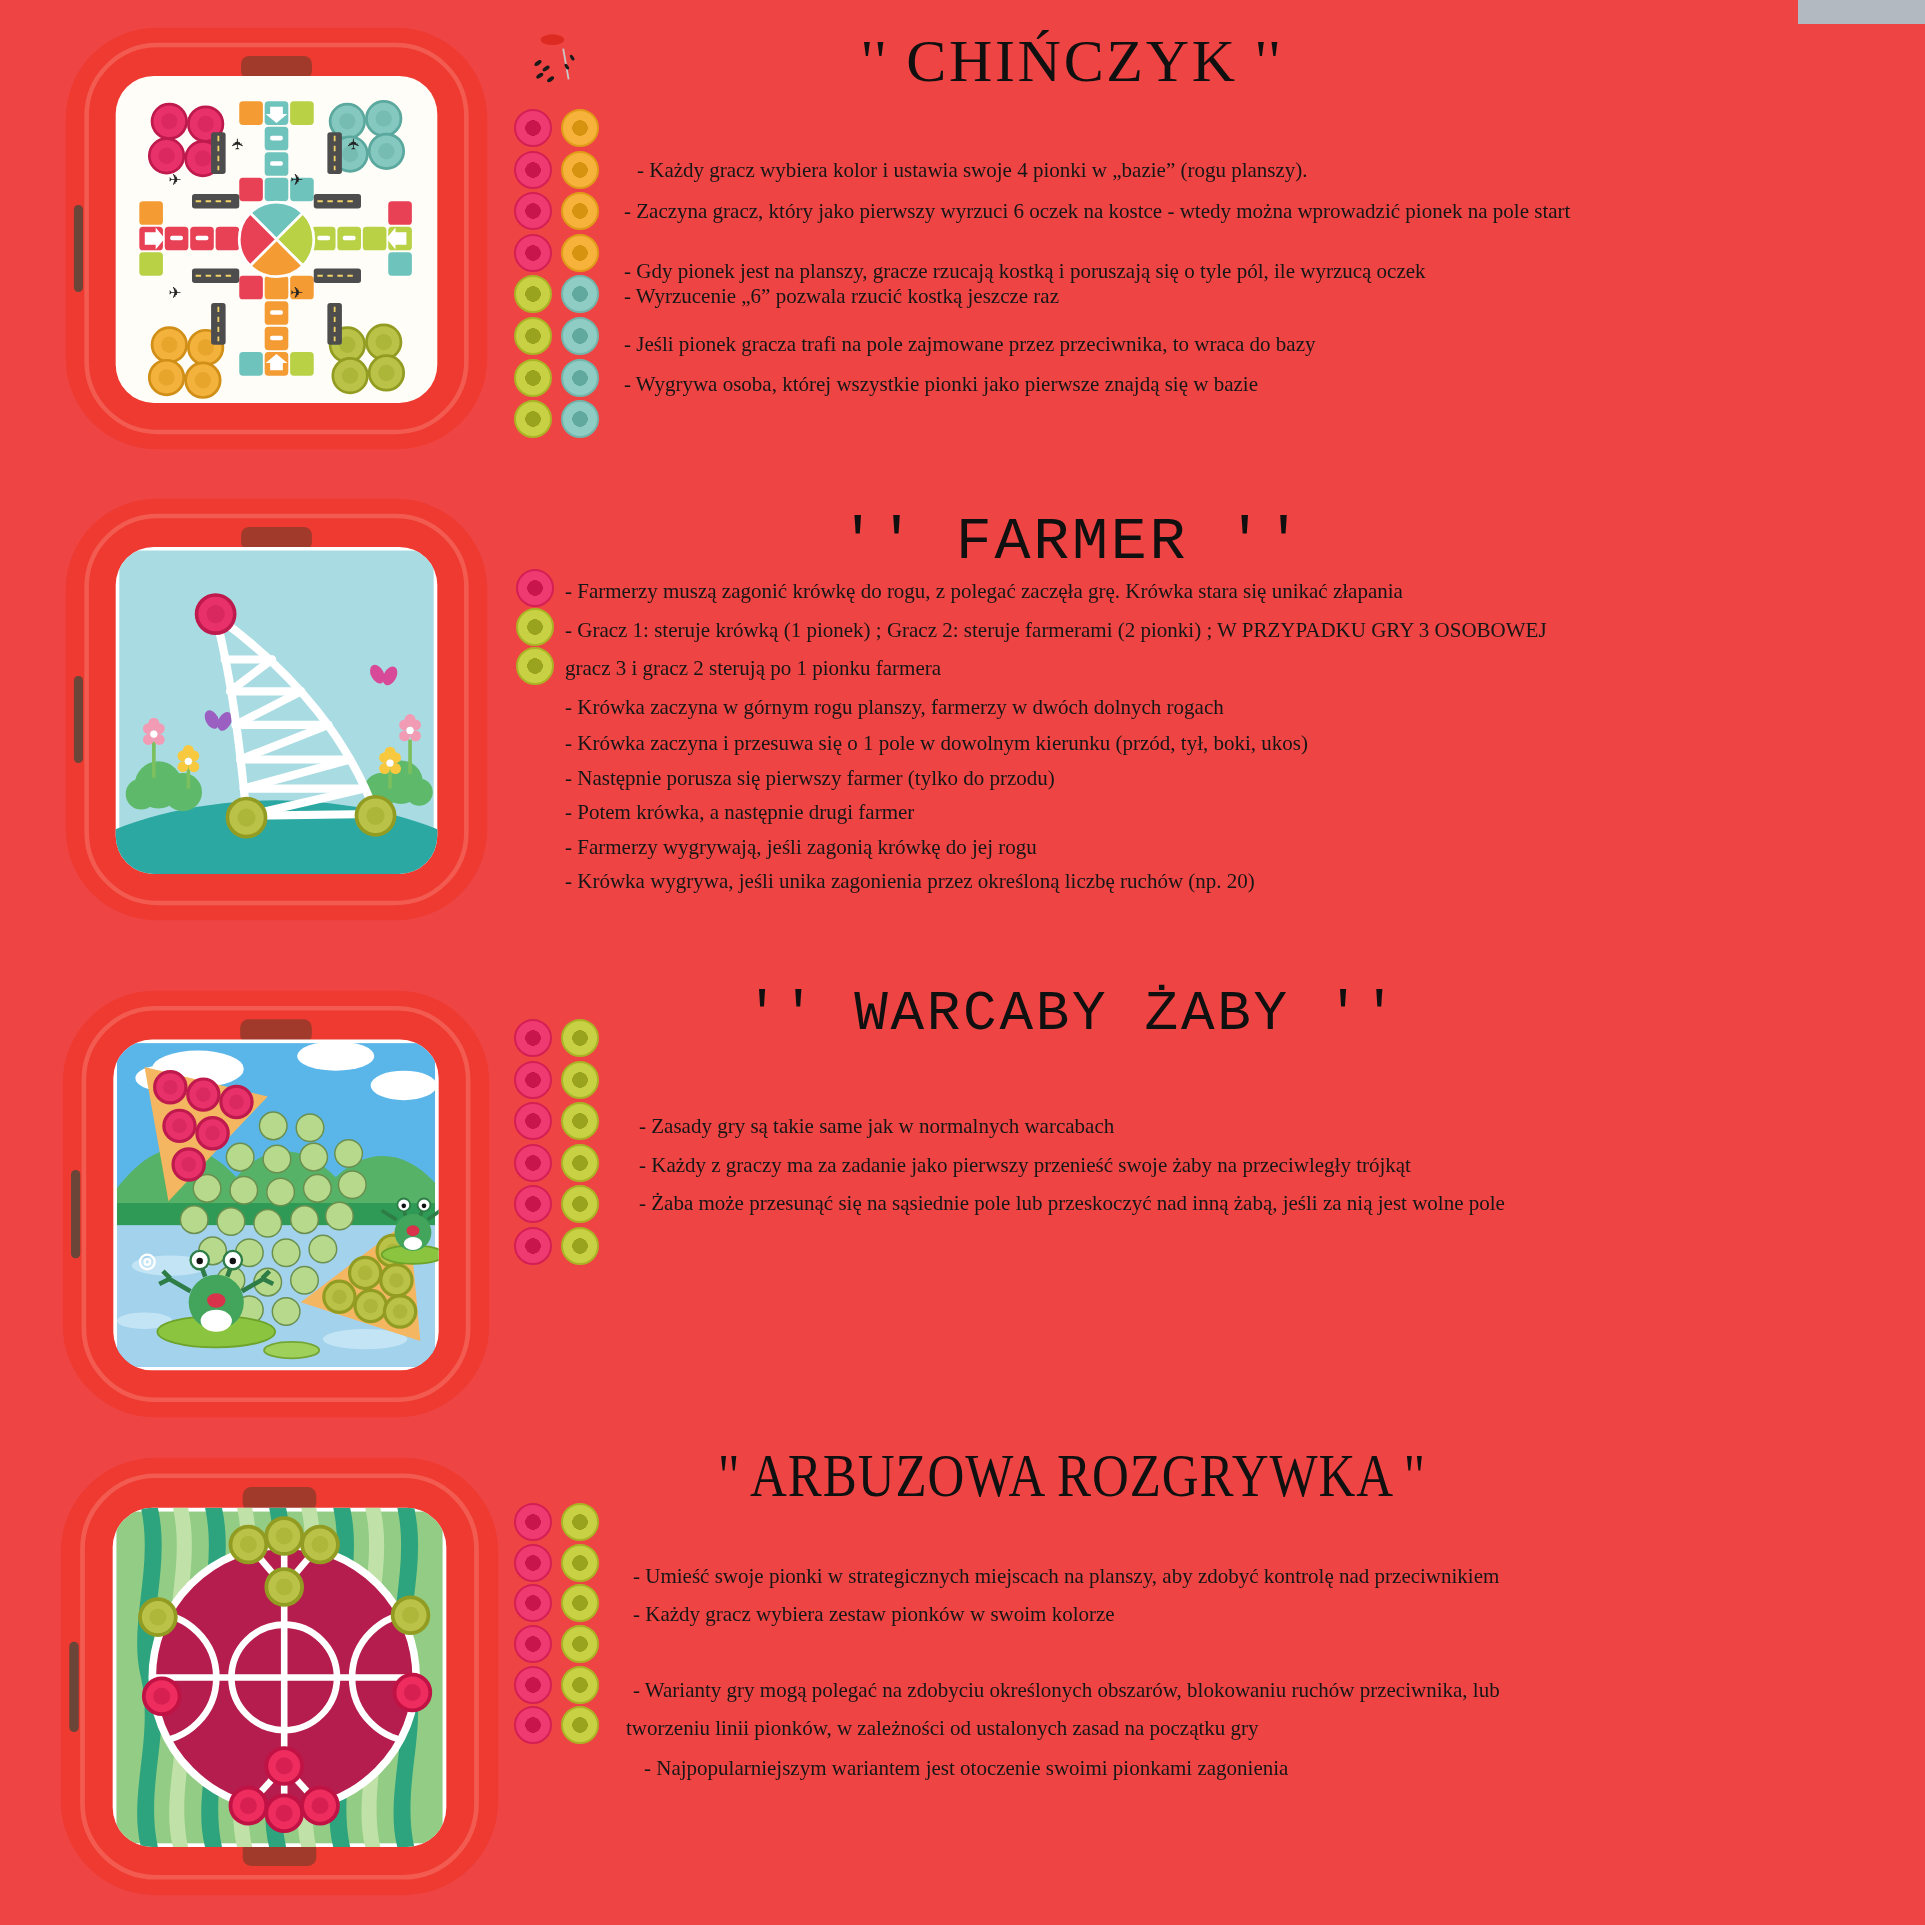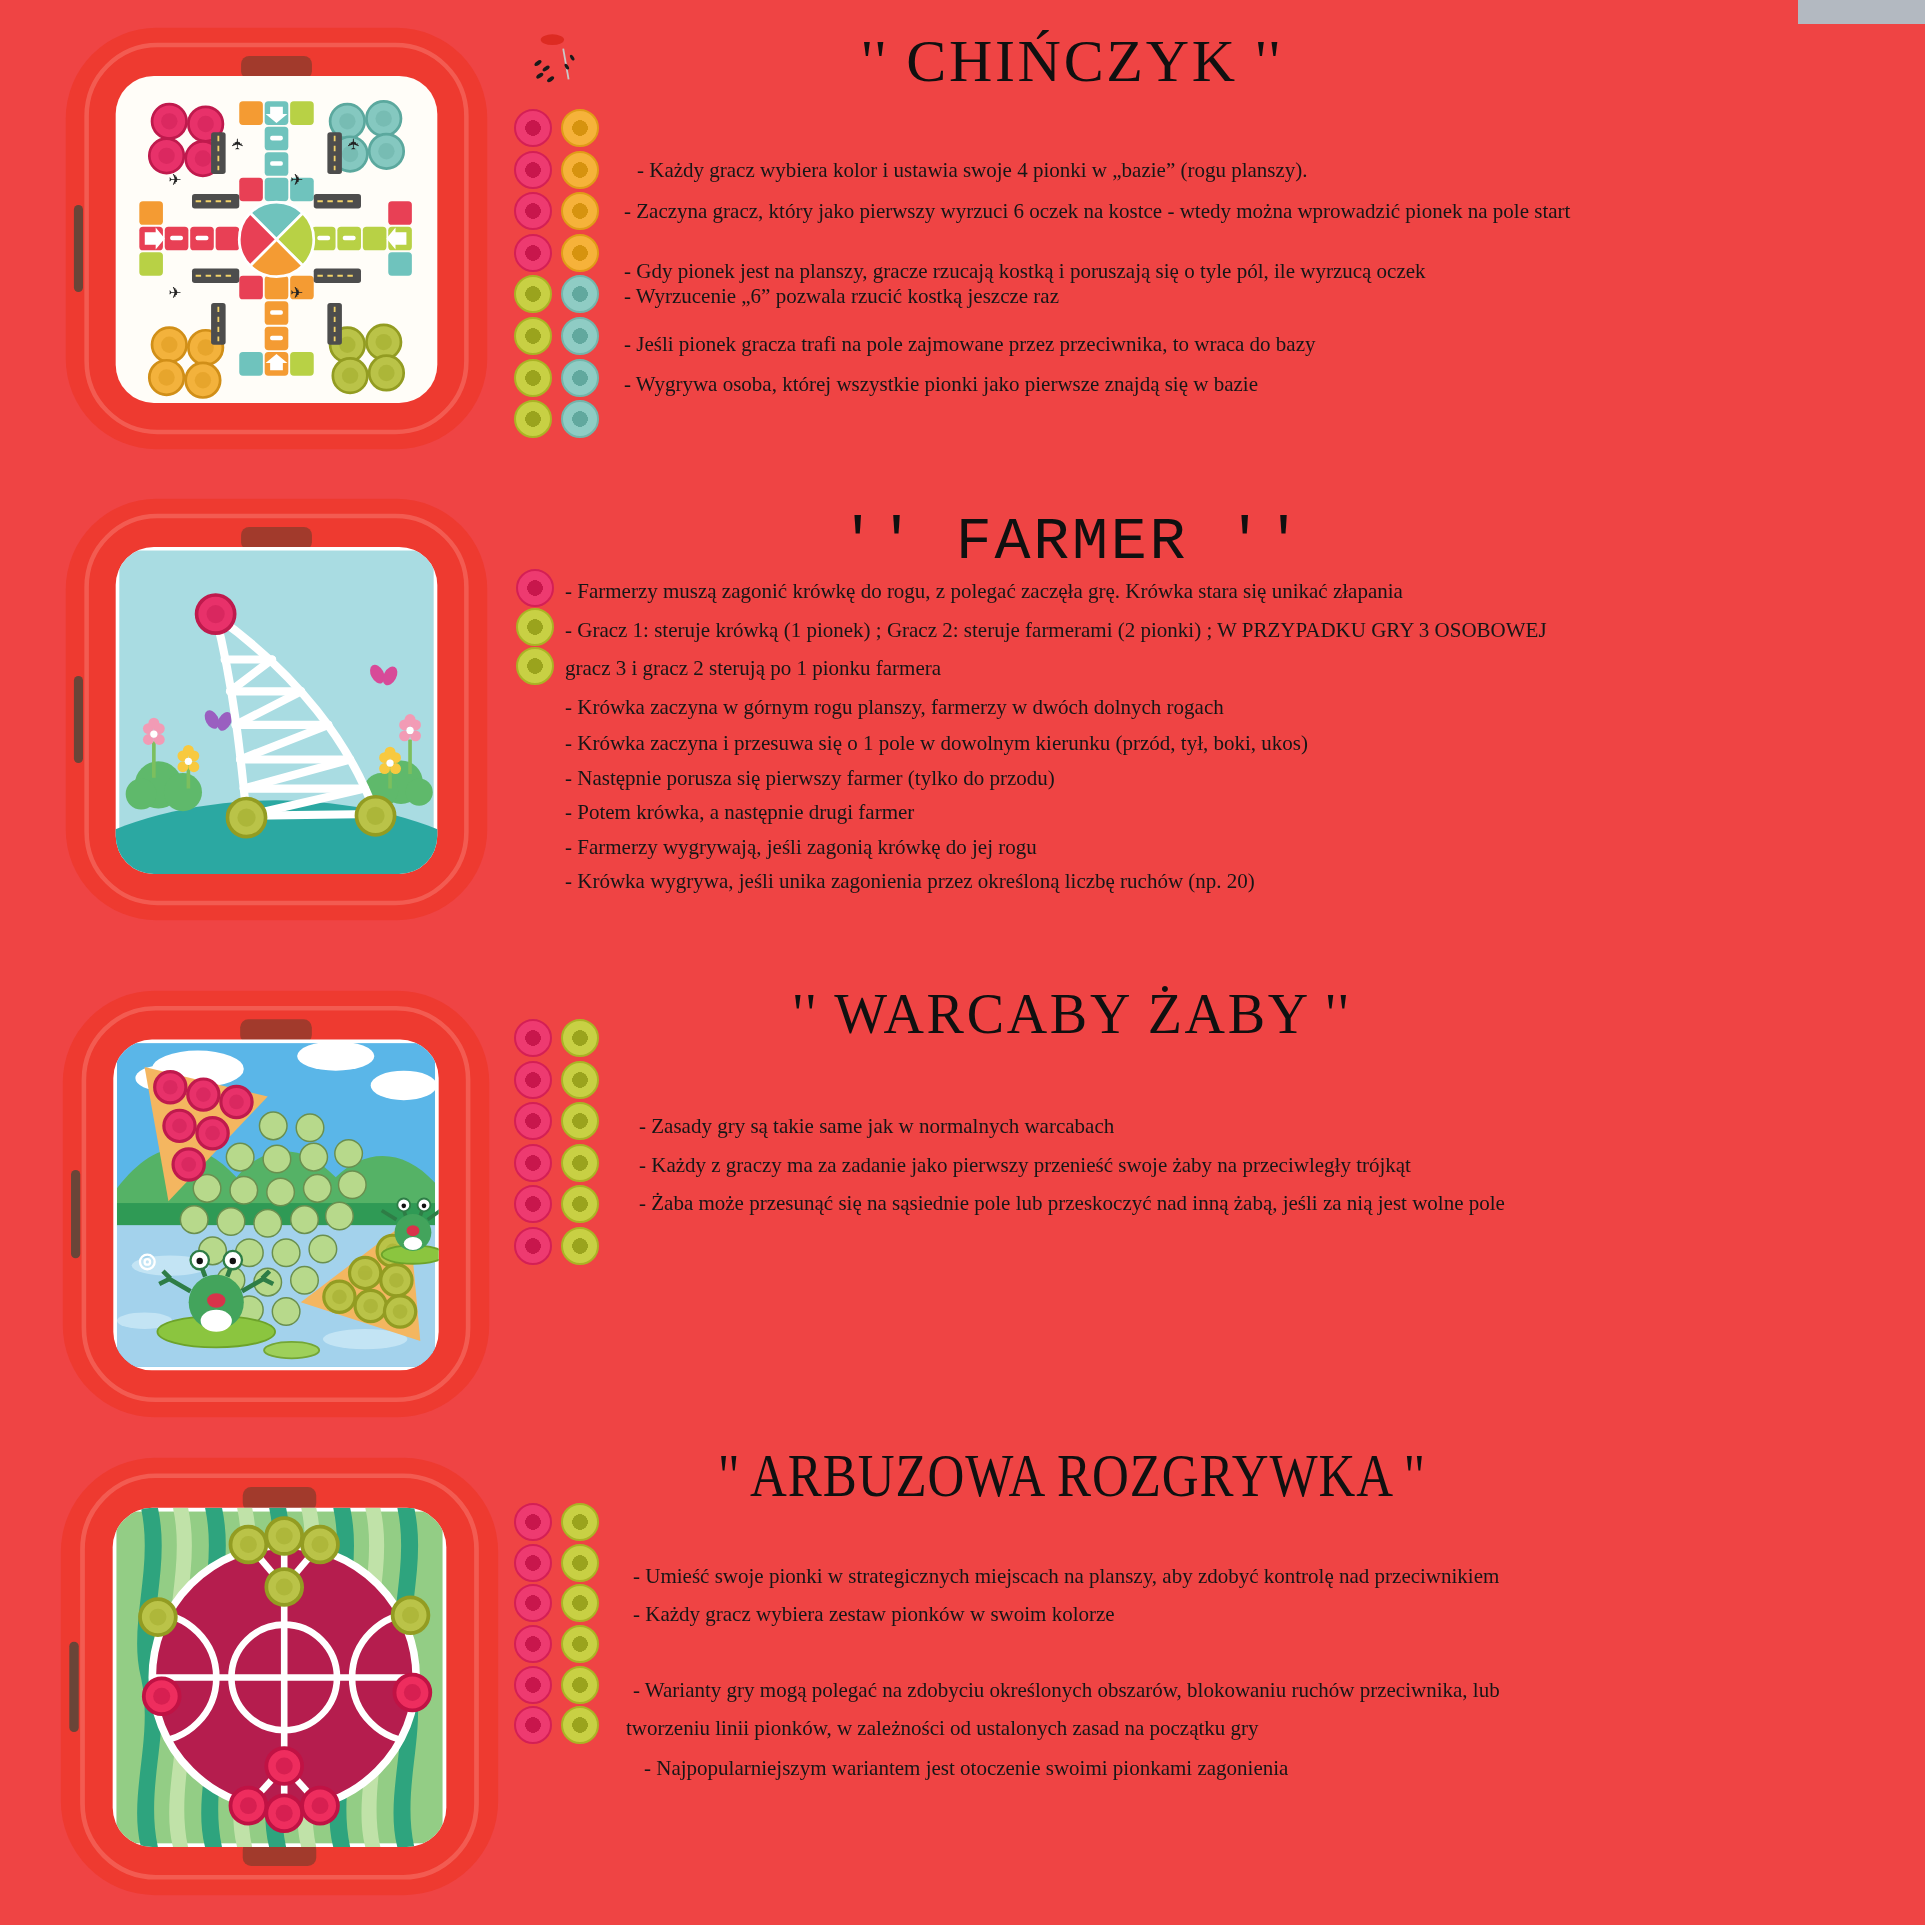--- a/index.html
+++ b/index.html
@@ -4,21 +4,21 @@
 <style>
   html,body{margin:0;padding:0;background:#fff;}
   #page{position:relative;width:1925px;height:1925px;background:#ef4444;overflow:hidden;
         font-family:"Liberation Serif",serif;color:#141414;}
   .scan-artifact{position:absolute;top:0;right:0;width:127px;height:23.5px;background:#b3b9c1;}
   .board{position:absolute;}
   .title{position:absolute;left:434px;width:1276px;text-align:center;white-space:nowrap;
          font-family:"Liberation Serif",serif;color:#101010;letter-spacing:2.7px;}
   .t1{top:27px;font-size:60px;}
   .t2{top:508px;font-size:60px;font-family:Liberation Mono, monospace;}
-  .t3{top:982px;font-size:56px;}
+  .t3{top:982px;font-size:56px;font-family:Liberation Mono, monospace;}
   .t4{top:1440px;font-size:51px;transform:scaleY(1.22);transform-origin:center top;letter-spacing:0.9px;}
   .rule{position:absolute;font-size:21px;line-height:36px;white-space:nowrap;color:#161616;}
   .pawn-col{position:absolute;display:flex;flex-direction:column;}
   .g4{gap:3.6px;} .g1{gap:0.9px;} .g3{gap:2.7px;}
   .pawn-row{display:flex;gap:9px;}
   .pawn{width:38px;height:38px;border-radius:50%;display:inline-block;box-sizing:border-box;}
   .pawn.pink{background:radial-gradient(circle,#c8164c 0 32%,#ee3a70 33% 100%);border:2.7px solid #d41f55;}
   .pawn.orange{background:radial-gradient(circle,#d6930f 0 32%,#f6b23a 33% 100%);border:2.7px solid #e09c18;}
   .pawn.lime{background:radial-gradient(circle,#9aa31d 0 32%,#c8d044 33% 100%);border:2.7px solid #aab325;}
   .pawn.teal{background:radial-gradient(circle,#61a89e 0 32%,#8fccc4 33% 100%);border:2.7px solid #74b5ab;}

